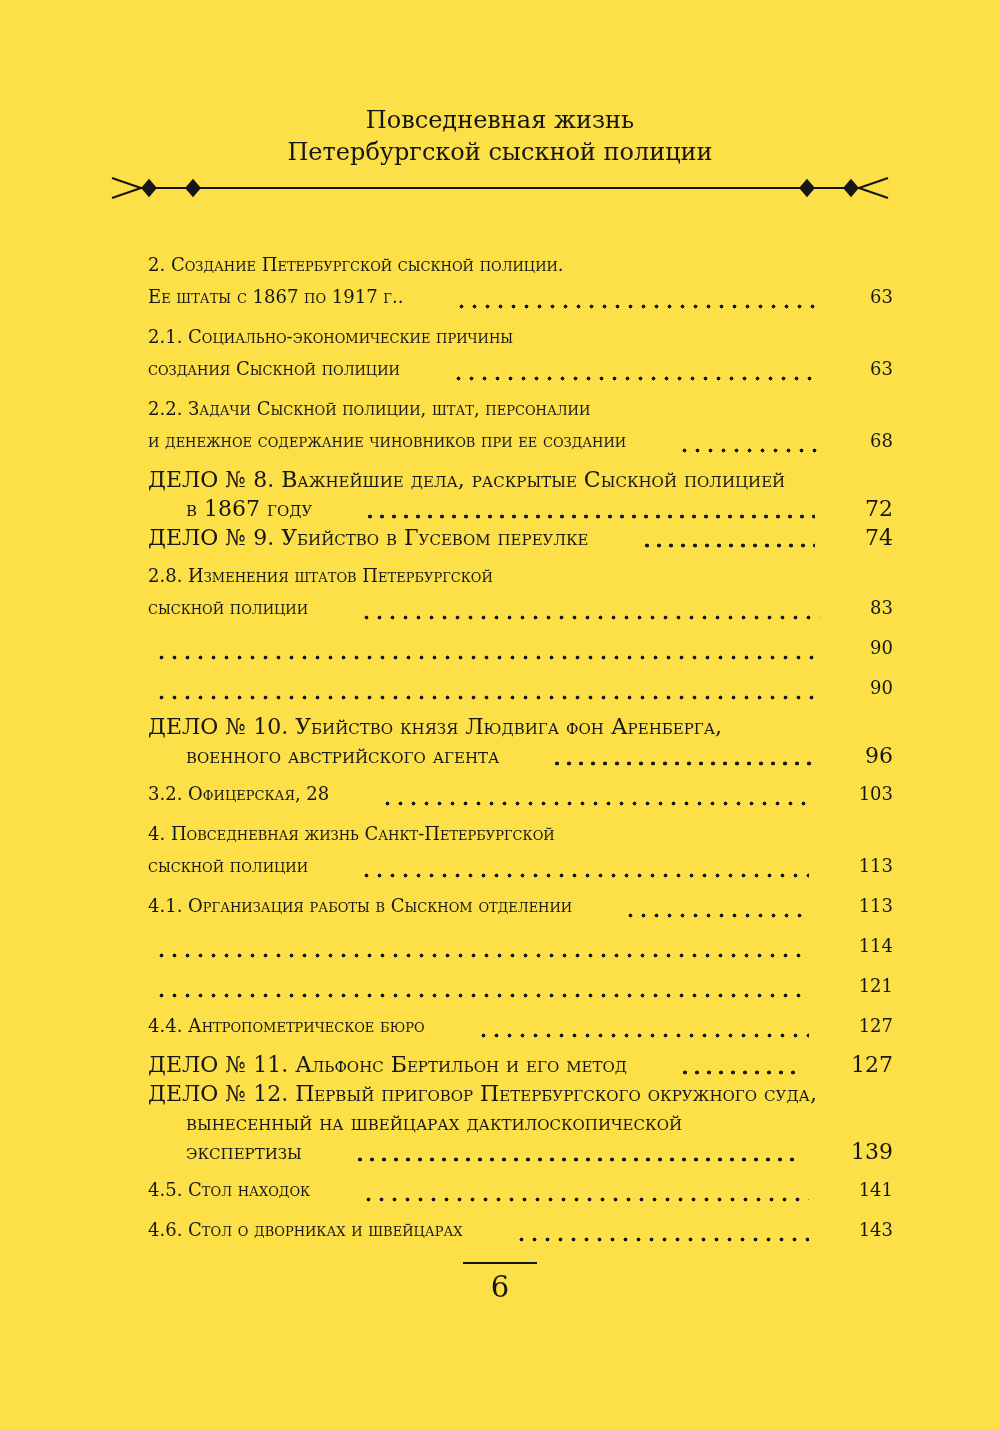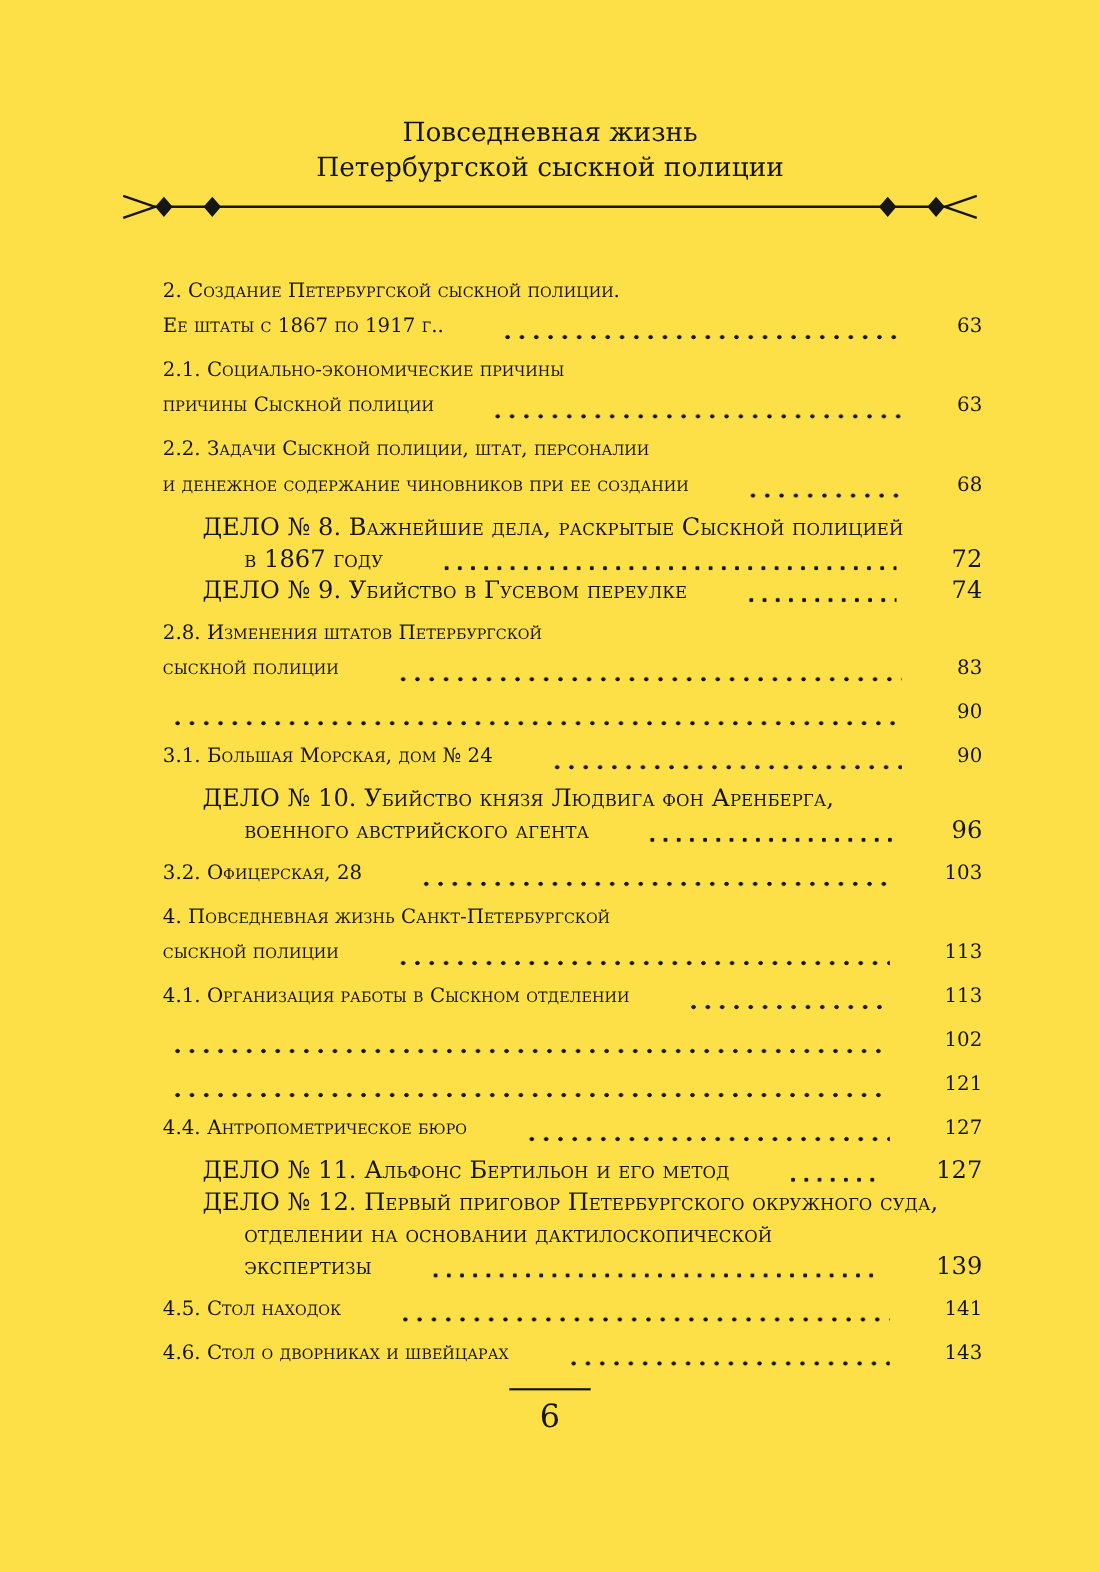--- a/index.html
+++ b/index.html
@@ -22,21 +22,21 @@
   }
   .divider-wrap { margin-top: 7px; text-align: center; }
   .divider-wrap svg { display: inline-block; vertical-align: top; }
 
   
   .toc { margin: 42px 107px 0 148px; }
   .entry { margin-top: 8px; }
   .toc .entry:first-child { margin-top: 0; }
   .entry.case + .entry.case { margin-top: 0; }
   .entry.main { font-size: 18px; line-height: 32px; }
-  .entry.case { font-size: 22px; line-height: 29px; margin-left: 36px; }
+  .entry.case { font-size: 22px; line-height: 29px; }
   .line { font-variant: small-caps; }
   .line.flex { display: flex; gap: 45px; }
   .line .txt { white-space: nowrap; }
   .indent { padding-left: 38px; }
   .dots {
     flex: 1 1 auto;
     min-width: 8px;
     margin-left: 7px;
     margin-right: 5px;
     background-image: radial-gradient(circle, #161616 1.7px, transparent 2.2px);
@@ -86,21 +86,21 @@
         <div class="line">2. Создание Петербургской сыскной полиции.</div>
         <div class="line flex">
           <span class="txt">Ее штаты с 1867 по 1917 г..</span>
           <span class="dots"></span>
           <span class="pg">63</span>
         </div>
       </div>
       <div class="entry main">
         <div class="line">2.1. Социально-экономические причины</div>
         <div class="line flex">
-          <span class="txt">причины Сыскной полиции</span>
+          <span class="txt">создания Сыскной полиции</span>
           <span class="dots"></span>
           <span class="pg">63</span>
         </div>
       </div>
       <div class="entry main">
         <div class="line">2.2. Задачи Сыскной полиции, штат, персоналии</div>
         <div class="line flex">
           <span class="txt">и денежное содержание чиновников при ее создании</span>
           <span class="dots"></span>
           <span class="pg">68</span>
@@ -130,21 +130,20 @@
         </div>
       </div>
       <div class="entry main">
         <div class="line flex">
           <span class="dots"></span>
           <span class="pg">90</span>
         </div>
       </div>
       <div class="entry main">
         <div class="line flex">
-          <span class="txt">3.1. Большая Морская, дом № 24</span>
           <span class="dots"></span>
           <span class="pg">90</span>
         </div>
       </div>
       <div class="entry case">
         <div class="line">ДЕЛО № 10. Убийство князя Людвига фон Аренберга,</div>
         <div class="line flex indent">
           <span class="txt">военного австрийского агента</span>
           <span class="dots"></span>
           <span class="pg">96</span>
@@ -168,21 +167,21 @@
       <div class="entry main">
         <div class="line flex">
           <span class="txt">4.1. Организация работы в Сыскном отделении</span>
           <span class="dots"></span>
           <span class="pg">113</span>
         </div>
       </div>
       <div class="entry main">
         <div class="line flex">
           <span class="dots"></span>
-          <span class="pg">102</span>
+          <span class="pg">114</span>
         </div>
       </div>
       <div class="entry main">
         <div class="line flex">
           <span class="dots"></span>
           <span class="pg">121</span>
         </div>
       </div>
       <div class="entry main">
         <div class="line flex">
@@ -193,21 +192,21 @@
       </div>
       <div class="entry case">
         <div class="line flex">
           <span class="txt">ДЕЛО № 11. Альфонс Бертильон и его метод</span>
           <span class="dots"></span>
           <span class="pg">127</span>
         </div>
       </div>
       <div class="entry case">
         <div class="line">ДЕЛО № 12. Первый приговор Петербургского окружного суда,</div>
-        <div class="line indent">отделении на основании дактилоскопической</div>
+        <div class="line indent">вынесенный на швейцарах дактилоскопической</div>
         <div class="line flex indent">
           <span class="txt">экспертизы</span>
           <span class="dots"></span>
           <span class="pg">139</span>
         </div>
       </div>
       <div class="entry main">
         <div class="line flex">
           <span class="txt">4.5. Стол находок</span>
           <span class="dots"></span>

